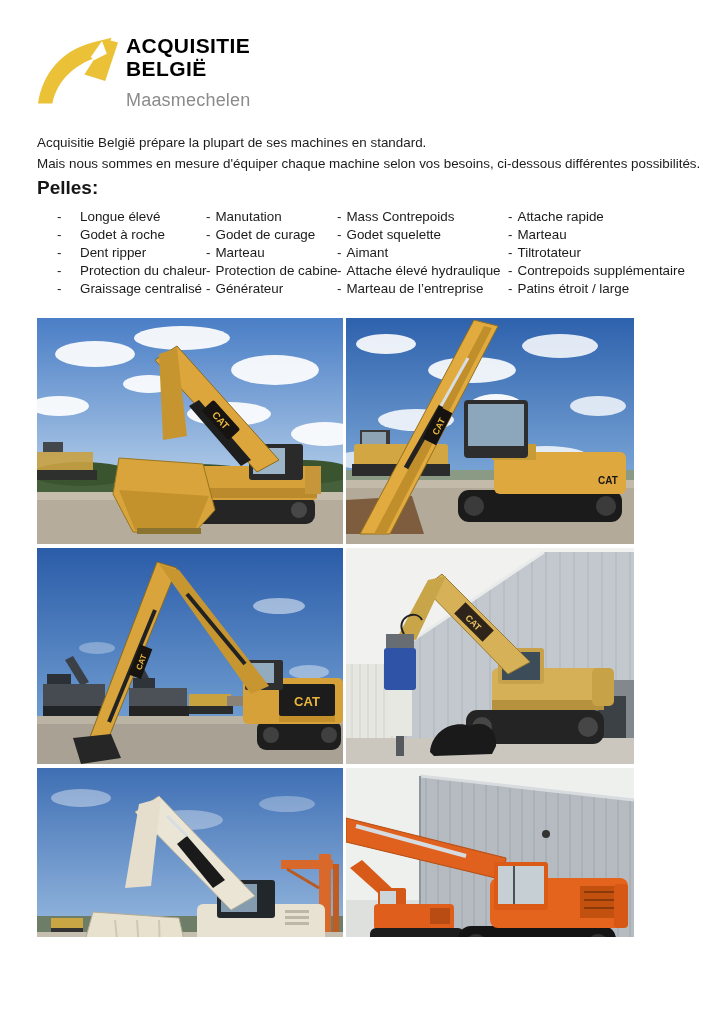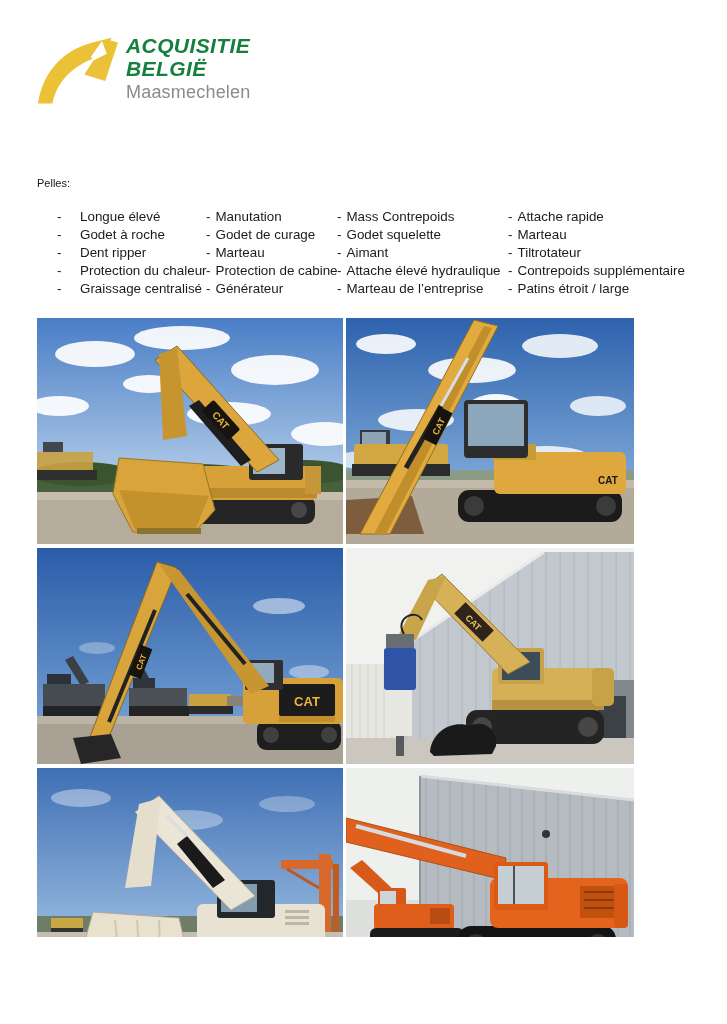--- a/index.html
+++ b/index.html
@@ -3,25 +3,25 @@
 <meta charset="utf-8">
 <style>
   html,body{margin:0;padding:0;}
   body{
     width:727px;height:1024px;background:#ffffff;position:relative;
     font-family:"Liberation Sans",sans-serif;color:#1b1b1b;overflow:hidden;
   }
   
   .logo-svg{position:absolute;left:38px;top:28px;}
   .logo-text{position:absolute;left:126px;top:34px;line-height:23px;}
-  .logo-line{font-weight:bold;font-size:21px;letter-spacing:0.4px;color:#15803d;font-style:italic;}
-  .logo-loc{font-weight:normal;font-size:18px;color:#8b8b8b;letter-spacing:0.2px;margin-top:1px;}
+  .logo-line{font-weight:bold;font-size:21px;letter-spacing:0.4px;color:#000000;}
+  .logo-loc{font-weight:normal;font-size:18px;color:#8b8b8b;letter-spacing:0.2px;margin-top:9px;}
   
   .intro{position:absolute;left:37px;top:120px;width:672px;font-size:13.4px;line-height:20.5px;color:#1c1c1c;}
-  .section-heading{position:absolute;left:37px;top:177px;font-size:11px;font-weight:normal;color:#161616;}
+  .section-heading{position:absolute;left:37px;top:177px;font-size:19px;font-weight:bold;color:#161616;}
   
   .opt-col{position:absolute;top:208px;font-size:13.4px;line-height:18px;white-space:nowrap;}
   .opt-row{display:flex;}
   .dash{display:inline-block;}
   .col1{left:57px;}  .col1 .dash{width:23px;}
   .col2{left:206px;} .col2 .dash{margin-right:5px;}
   .col3{left:337px;} .col3 .dash{margin-right:5px;}
   .col4{left:508px;} .col4 .dash{margin-right:5px;}
   
   figure.photo{position:absolute;margin:0;padding:0;overflow:hidden;background:#dfe3e8;}
@@ -42,21 +42,22 @@
     <path d="M66,28 L80,8 L86,24 L70,32 Z" fill="#ffffff"></path>
   </svg>
   <div class="logo-text">
     <div class="logo-line">ACQUISITIE</div>
     <div class="logo-line">BELGIË</div>
     <div class="logo-loc">Maasmechelen</div>
   </div>
 </header>
 
 <p class="intro">
-  <br>
+  <span>Acquisitie België prépare la plupart de ses machines en standard.</span><br>
+  <span>Mais nous sommes en mesure d'équiper chaque machine selon vos besoins, ci-dessous différentes possibilités.</span>
 </p>
 
 <div class="section-heading">Pelles:</div>
 
 <div class="opt-col col1">
   <div class="opt-row">
       <span class="dash">-</span>
       <span>Longue élevé</span>
     </div>
   <div class="opt-row">

